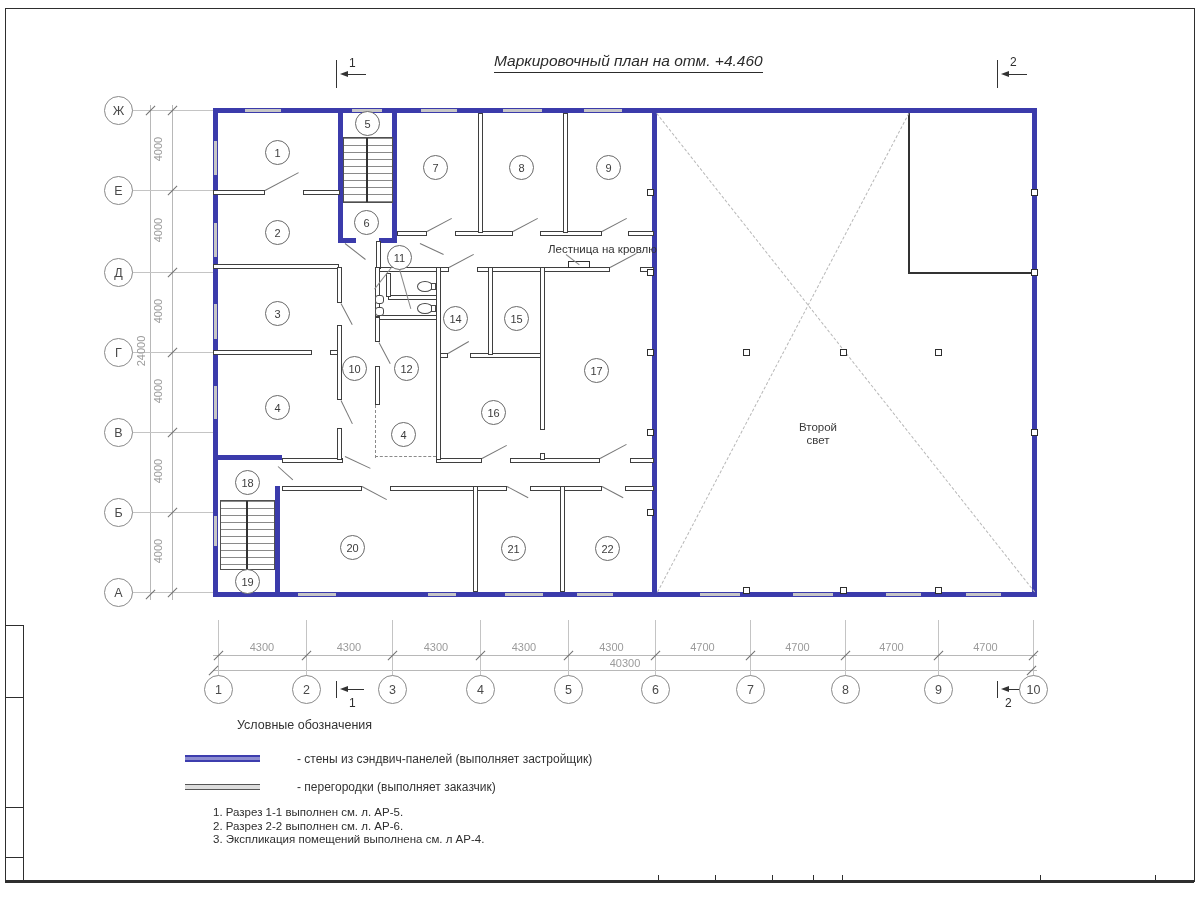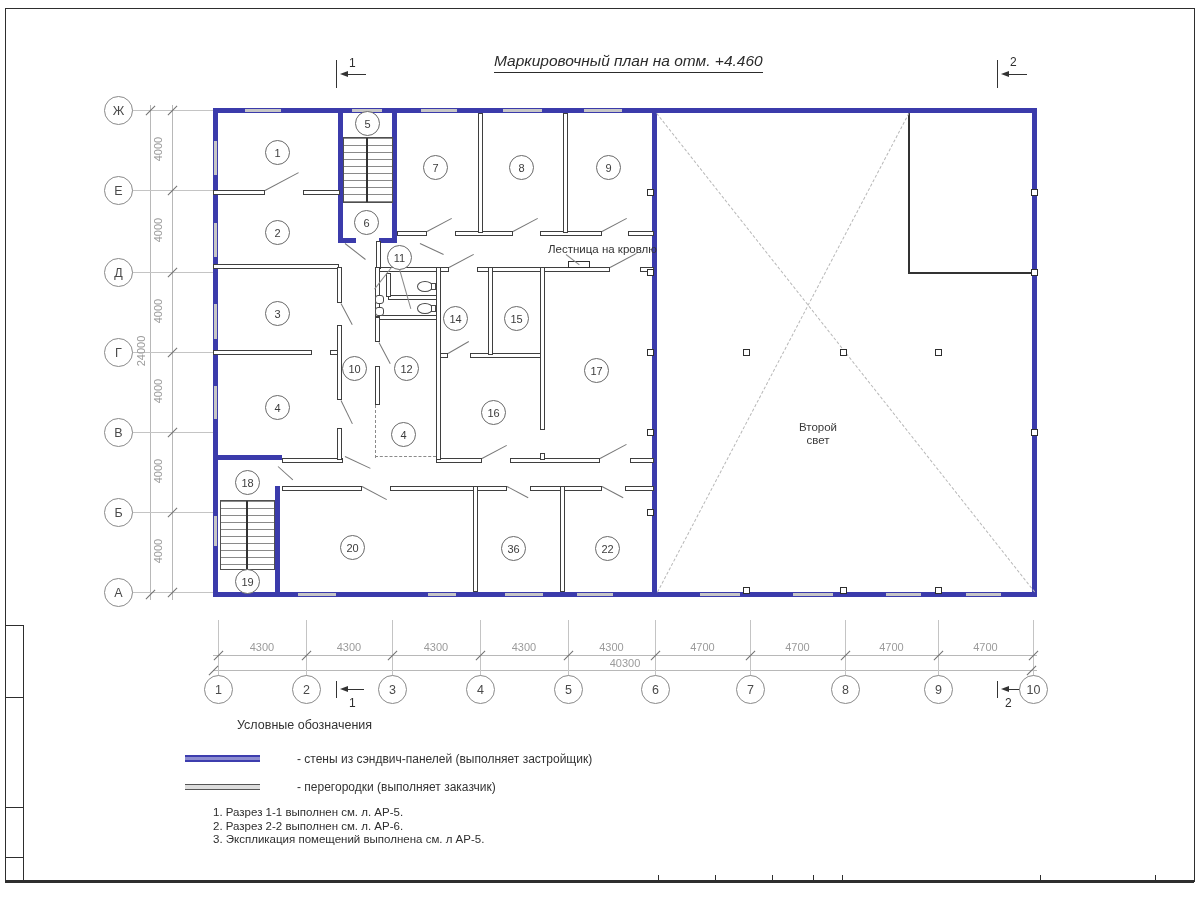--- a/index.html
+++ b/index.html
@@ -222,21 +222,21 @@
     <div class="rc" style="left: 387px; top: 245px; text-align: right;">11</div>
     <div class="rc" style="left: 394px; top: 356px;">12</div>
     <div class="rc" style="left: 391px; top: 422px;">4</div>
     <div class="rc" style="left: 443px; top: 306px;">14</div>
     <div class="rc" style="left: 504px; top: 306px;">15</div>
     <div class="rc" style="left: 481px; top: 400px;">16</div>
     <div class="rc" style="left: 584px; top: 358px;">17</div>
     <div class="rc" style="left: 235px; top: 470px;">18</div>
     <div class="rc" style="left: 235px; top: 569px;">19</div>
     <div class="rc" style="left: 340px; top: 535px;">20</div>
-    <div class="rc" style="left: 501px; top: 536px;">36</div>
+    <div class="rc" style="left: 501px; top: 536px;">21</div>
     <div class="rc" style="left: 595px; top: 536px;">22</div>
     <div class="dline" style="left: 150px; top: 105px; width: 1px; height: 495px;"></div>
     <div class="dline" style="left: 172px; top: 105px; width: 1px; height: 495px;"></div>
     <div class="ext" style="left: 131px; top: 110px; width: 82px; height: 1px;"></div>
     <div class="tick" style="left: 166px; top: 110px;"></div>
     <div class="ac" style="left: 104px; top: 96px;">Ж</div>
     <div class="dim dimv" style="left: 138px; top: 143px; width: 40px; text-align: center;">4000</div>
     <div class="ext" style="left: 131px; top: 190px; width: 82px; height: 1px;"></div>
     <div class="tick" style="left: 166px; top: 190px;"></div>
     <div class="ac" style="left: 104px; top: 176px;">Е</div>
@@ -326,14 +326,14 @@
   <div class="txt legend-h" style="left:52px;top:6px;">Условные обозначения</div>
   <div class="sw-b" style="left:0px;top:43px;width:75px;"></div>
   <div class="txt legend-t" style="left:112px;top:40px;">- стены из сэндвич-панелей (выполняет застройщик)</div>
   <div class="sw-g" style="left:0px;top:72px;width:75px;"></div>
   <div class="txt legend-t" style="left:112px;top:68px;">- перегородки (выполняет заказчик)</div>
 </div>
 
 <div class="abs" style="left:213px;top:806px;">
   <div class="note">1. Разрез 1-1 выполнен см. л. АР-5.</div>
   <div class="note">2. Разрез 2-2 выполнен см. л. АР-6.</div>
-  <div class="note">3. Экспликация помещений выполнена см. л АР-5.</div>
+  <div class="note">3. Экспликация помещений выполнена см. л АР-4.</div>
 </div>
 
 </body></html>

